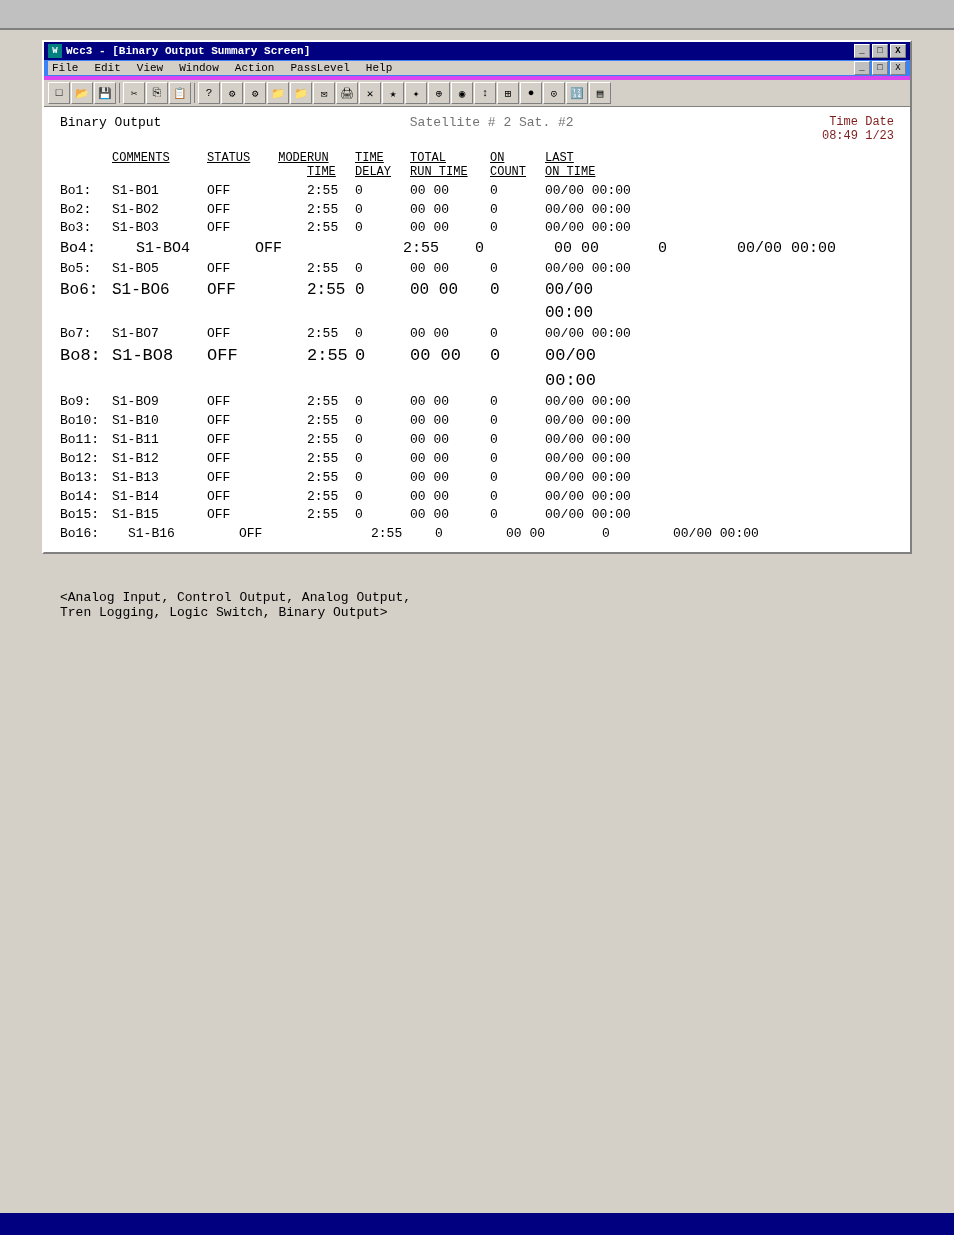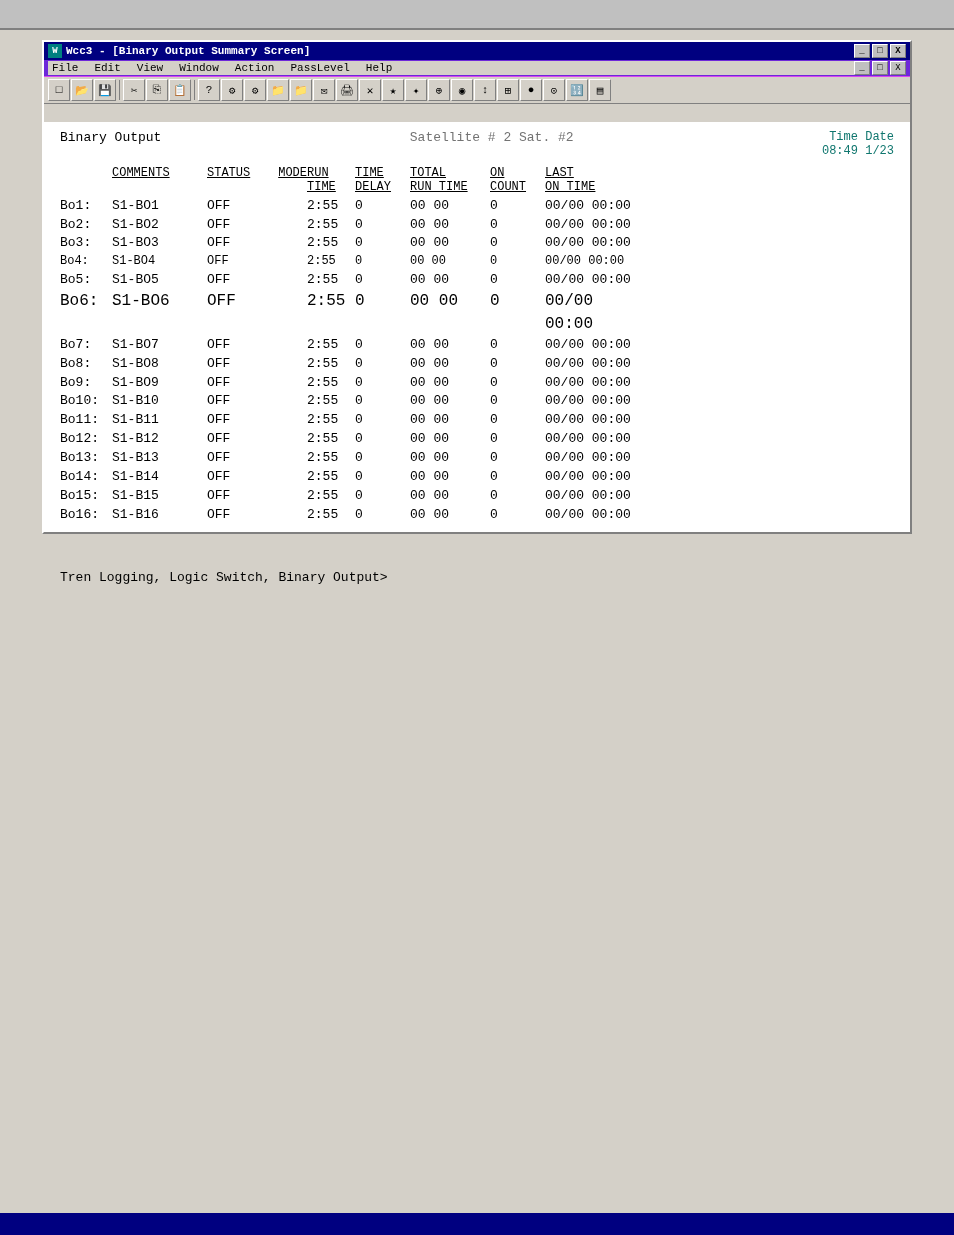--- a/index.html
+++ b/index.html
@@ -115,38 +115,37 @@
       background: #808080;
       margin: 0 2px;
     }
     
     .content {
       background: white;
       padding: 8px 16px;
       font-family: 'Courier New', Courier, monospace;
       font-size: 13px;
       min-height: 400px;
-      margin-top: 18px;
     }
     .header-row {
       display: flex;
       justify-content: space-between;
       align-items: flex-start;
       margin-bottom: 4px;
     }
     .header-left {
       color: #000;
     }
     .header-center {
       text-align: center;
       color: #737373;
     }
     .header-right {
       text-align: right;
-      color: #0f766e;
+      color: #7f1d1d;
       font-size: 12px;
     }
     .section-title {
       text-align: center;
       position: relative;
       margin: 8px 0;
       display: flex;
       align-items: center;
       justify-content: center;
     }
@@ -200,21 +199,21 @@
           <span class="title-icon" style="font-size:9px; color:white; display:flex; align-items:center; justify-content:center; background:#008080; width:14px; height:14px;">W</span>
           <span>Wcc3 - [Binary Output Summary Screen]</span>
         </div>
         <div class="window-controls">
           <div class="win-btn">_</div>
           <div class="win-btn">□</div>
           <div class="win-btn">X</div>
         </div>
       </div>
 
-      <div style="background:#6d28d9; padding: 1px 4px; display:flex; align-items:center; justify-content:space-between; border-bottom: 1px solid #d946ef;">
+      <div style="background:#3b82f6; padding: 1px 4px; display:flex; align-items:center; justify-content:space-between; border-bottom: 4px solid #d946ef;">
         <div class="menu-bar" style="border:none; padding:0; flex:1;">
           <span class="menu-item">File</span>
           <span class="menu-item">Edit</span>
           <span class="menu-item">View</span>
           <span class="menu-item">Window</span>
           <span class="menu-item">Action</span>
           <span class="menu-item">PassLevel</span>
           <span class="menu-item">Help</span>
         </div>
         <div style="display:flex; gap:2px;">
@@ -308,21 +307,21 @@
               <div>Bo3:</div>
               <div>S1-BO3</div>
               <div>OFF</div>
               <div></div>
               <div>2:55</div>
               <div>0</div>
               <div>00 00</div>
               <div>0</div>
               <div>00/00 00:00</div>
             </div>
-            <div style="display: grid; grid-template-columns: 52px 95px 58px 42px 48px 55px 80px 55px 100px; font-size: 12px; line-height: 1.45;">
+            <div style="display: grid; grid-template-columns: 52px 95px 58px 42px 48px 55px 80px 55px 100px; font-size: 15px; line-height: 1.45; gap: 24px;">
               <div>Bo4:</div>
               <div>S1-BO4</div>
               <div>OFF</div>
               <div></div>
               <div>2:55</div>
               <div>0</div>
               <div>00 00</div>
               <div>0</div>
               <div>00/00 00:00</div>
             </div>
@@ -352,21 +351,21 @@
               <div>Bo7:</div>
               <div>S1-BO7</div>
               <div>OFF</div>
               <div></div>
               <div>2:55</div>
               <div>0</div>
               <div>00 00</div>
               <div>0</div>
               <div>00/00 00:00</div>
             </div>
-            <div style="display: grid; grid-template-columns: 52px 95px 58px 42px 48px 55px 80px 55px 100px; font-size: 13px; line-height: 1.45;">
+            <div style="display: grid; grid-template-columns: 52px 95px 58px 42px 48px 55px 80px 55px 100px; font-size: 17px; line-height: 1.45;">
               <div>Bo8:</div>
               <div>S1-BO8</div>
               <div>OFF</div>
               <div></div>
               <div>2:55</div>
               <div>0</div>
               <div>00 00</div>
               <div>0</div>
               <div>00/00 00:00</div>
             </div>
@@ -440,36 +439,37 @@
               <div>Bo15:</div>
               <div>S1-B15</div>
               <div>OFF</div>
               <div></div>
               <div>2:55</div>
               <div>0</div>
               <div>00 00</div>
               <div>0</div>
               <div>00/00 00:00</div>
             </div>
-            <div style="display: grid; grid-template-columns: 52px 95px 58px 42px 48px 55px 80px 55px 100px; font-size: 13px; line-height: 1.45;">
+            <div style="display: grid; grid-template-columns: 52px 95px 58px 42px 48px 55px 80px 55px 100px; font-size: 13px; line-height: 1.45; gap: 16px;">
               <div>Bo16:</div>
               <div>S1-B16</div>
               <div>OFF</div>
               <div></div>
               <div>2:55</div>
               <div>0</div>
               <div>00 00</div>
               <div>0</div>
               <div>00/00 00:00</div>
             </div>
           </div>
 
       </div>
     </div>
 
     <div class="bottom-text">
+      <div>&lt;Analog Input, Control Output, Analog Output,</div>
       <div> Tren Logging, Logic Switch, Binary Output&gt;</div>
     </div>
 
   </div>
 
   <div class="os-bottom-bar"></div>
 </div>
 
 </body></html>

